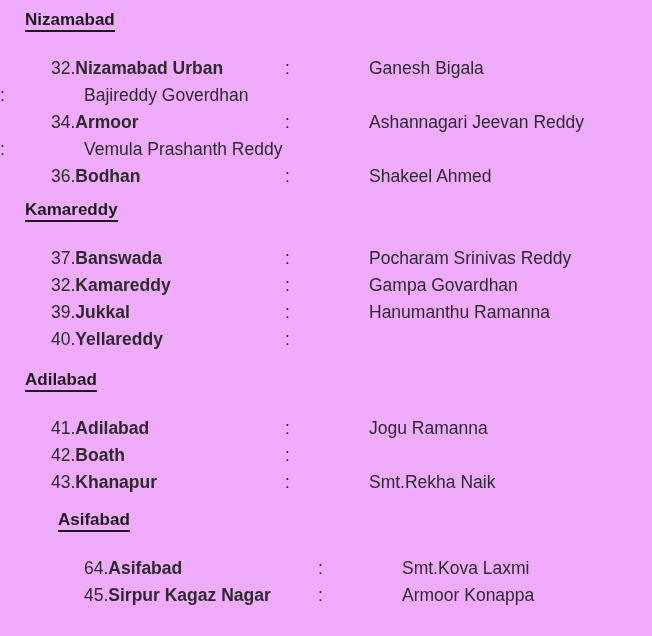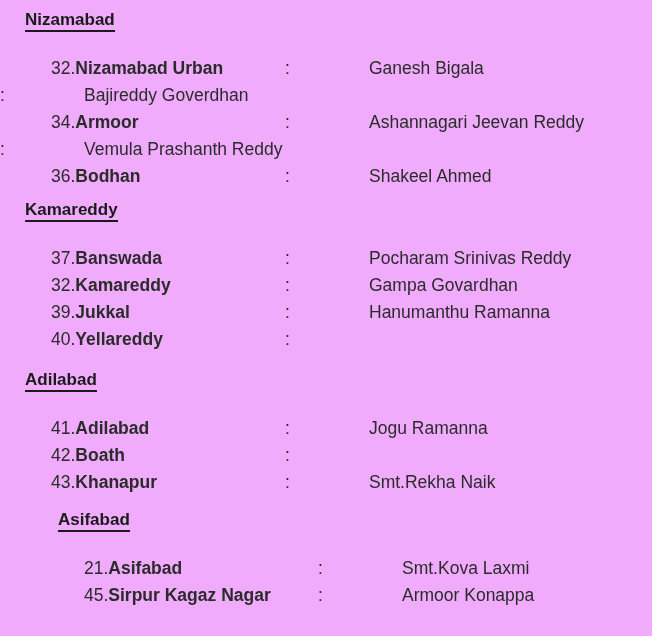--- a/index.html
+++ b/index.html
@@ -217,21 +217,21 @@
   </div>
 
   <div class="section sec-3">
     <div class="section-heading">
       <span class="heading-text">Asifabad</span>
     </div>
     <div class="gap-after-heading"></div>
     <ul class="rows">
       <li class="row">
         <span class="cell-const">
-            <span class="row-num">21.</span>
+            <span class="row-num">64.</span>
             <span class="const-name">Asifabad</span>
           </span>
         <span class="cell-colon">:</span>
         <span class="cell-member">Smt.Kova Laxmi</span>
       </li>
       <li class="row">
         <span class="cell-const">
             <span class="row-num">45.</span>
             <span class="const-name">Sirpur Kagaz Nagar</span>
           </span>

